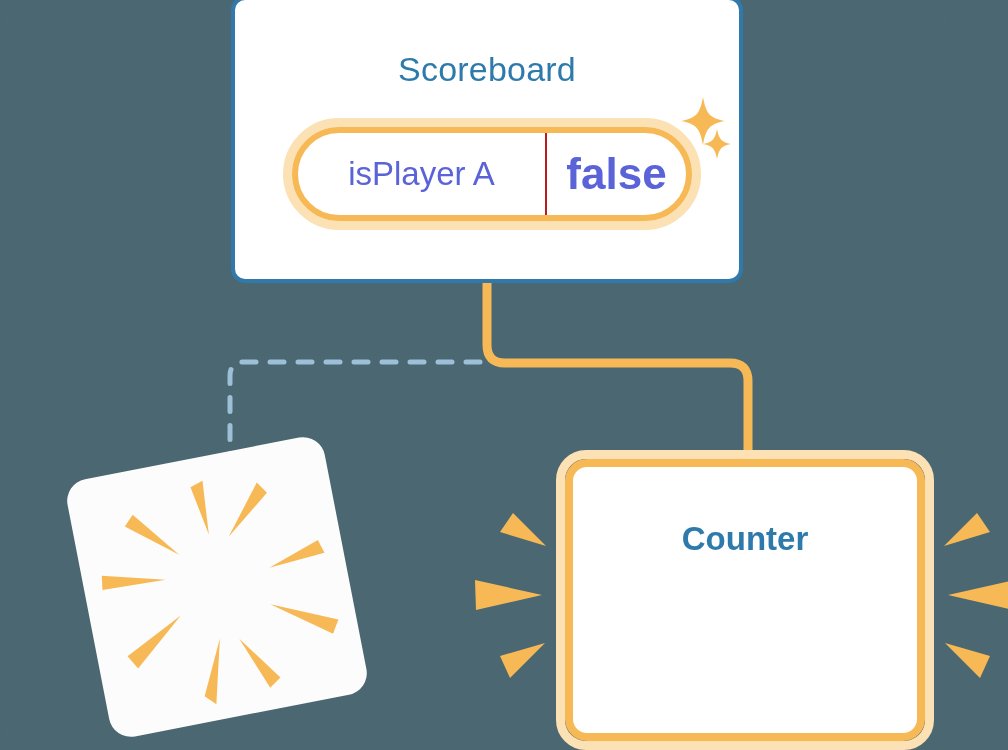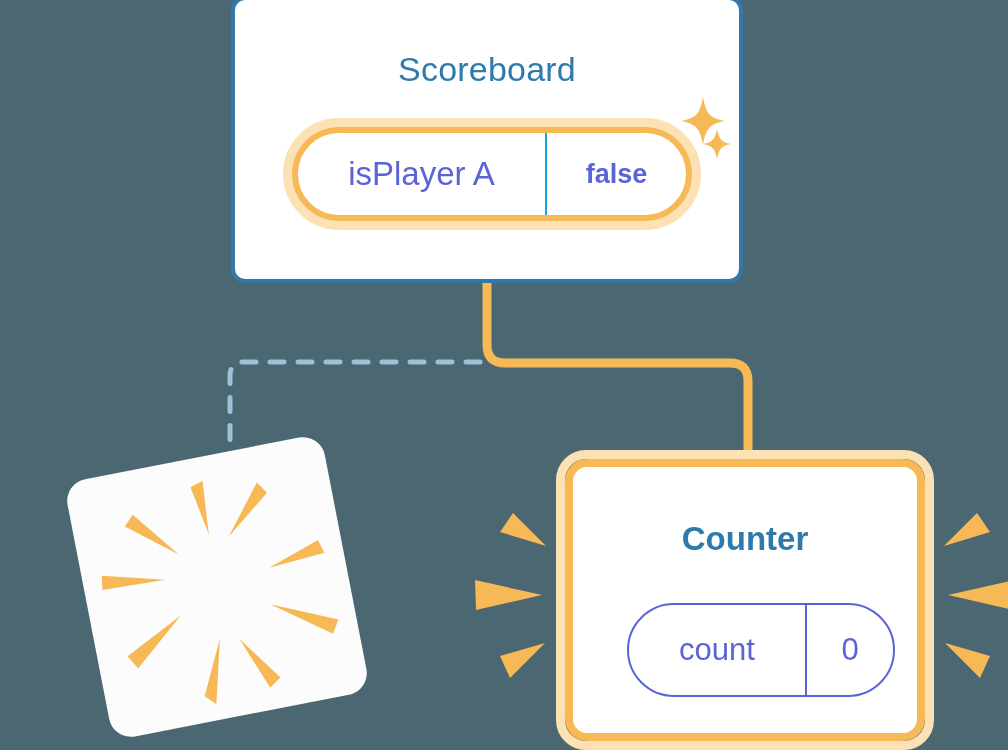--- a/index.html
+++ b/index.html
@@ -88,25 +88,25 @@
     display: flex;
     align-items: center;
     justify-content: center;
     color: #5a63d8;
     box-sizing: border-box;
   }
   .pill-key-orange {
     flex: 0 0 249px;
     font-size: 33px;
     font-weight: 400;
-    border-right: 2px solid #0ea5e9;
+    border-right: 2px solid #b91c1c;
   }
   .pill-val-orange {
     flex: 1 1 auto;
-    font-size: 27px;
+    font-size: 44px;
     font-weight: 700;
   }
 
   
   .sparkle {
     position: absolute;
     z-index: 4;
   }
 
   
@@ -250,22 +250,16 @@
       <polygon points="18,112 20,98 82,114" fill="#f7b955"></polygon>
       <polygon points="62,44 52,54 100,92" fill="#f7b955"></polygon>
     </svg>
     <span></span>
   </div>
 
   <div class="card-counter">
     <div class="card-counter-inner">
       <div class="counter-title">Counter</div>
 
-      <div class="pill-wrap-blue">
-        <div class="pill-blue">
-          <div class="pill-cell pill-key-blue">count</div>
-          <div class="pill-cell pill-val-blue">0</div>
-        </div>
-      </div>
     </div>
   </div>
 
 </div>
 
 </body></html>

